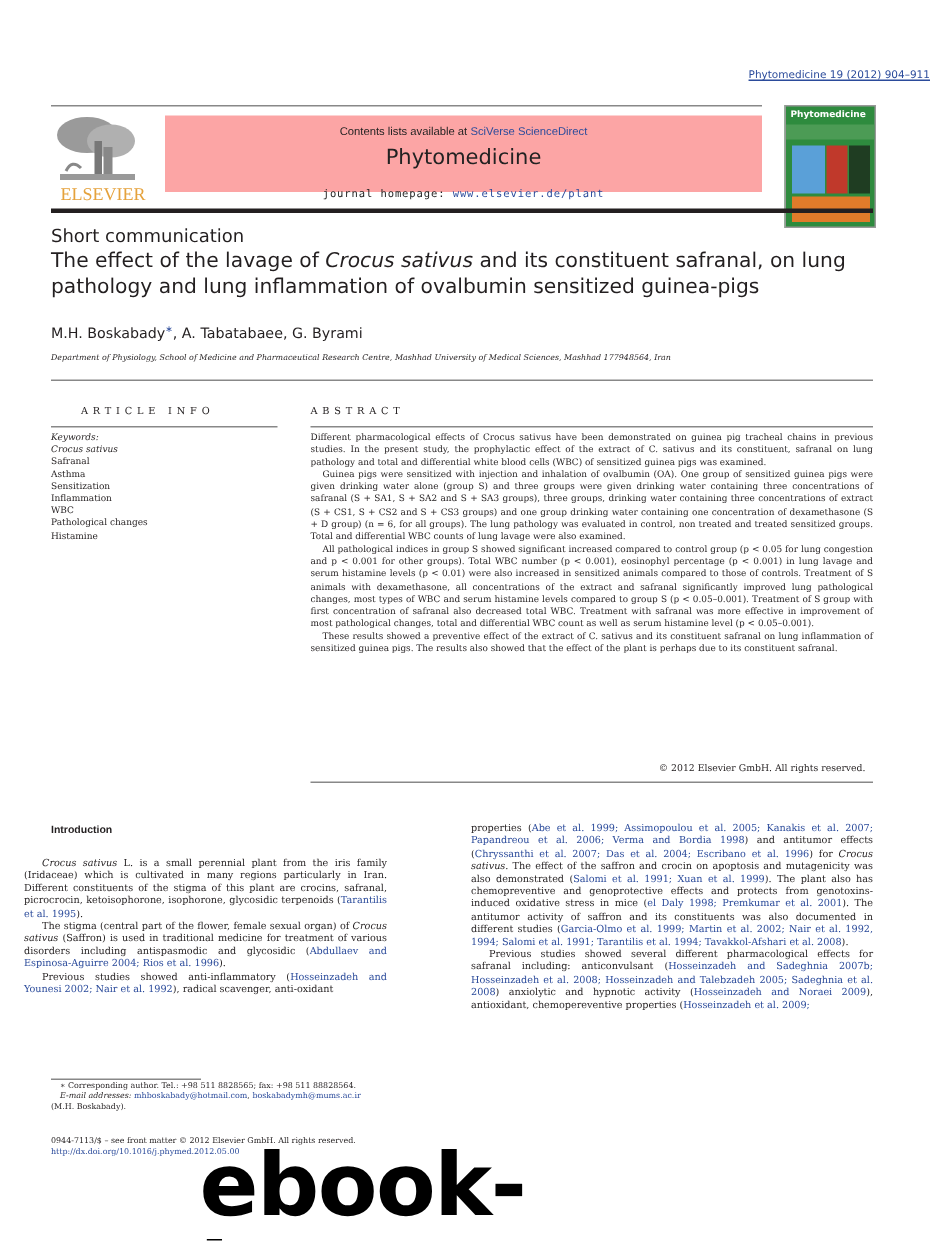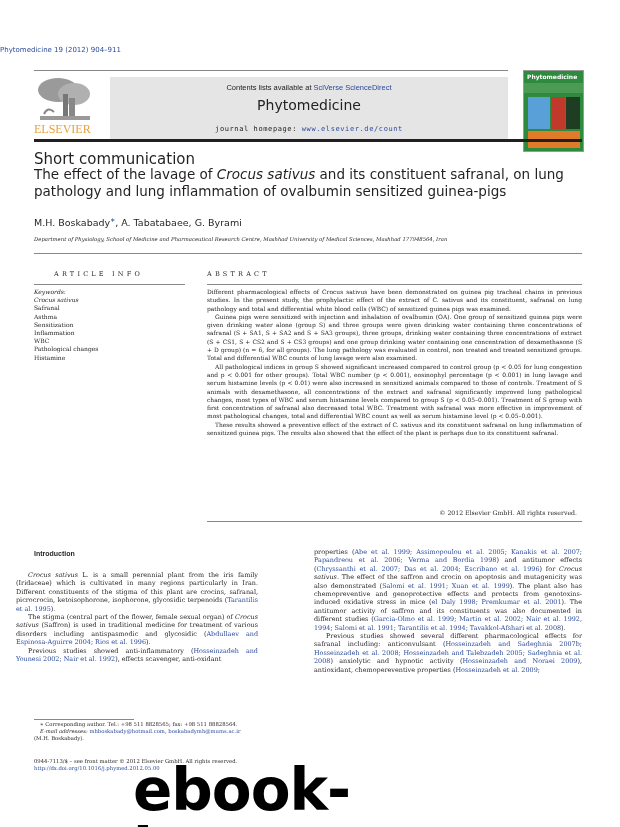--- a/index.html
+++ b/index.html
@@ -1,43 +1,43 @@
 <!DOCTYPE html>
 <html><head>
 <meta charset="utf-8">
 <style>
   html, body { margin: 0; padding: 0; background: #ffffff; }
   body { width: 620px; height: 827px; position: relative; overflow: hidden; font-family: "DejaVu Serif", serif; color: #231f20; }
   .abs { position: absolute; }
 
-  .citation { left: 0; width: 620px; top: 46px; text-align: left; font-size: 7px; color: #2b4b9b; font-family: "DejaVu Sans", sans-serif; }
+  .citation { left: 0; width: 620px; top: 46px; text-align: right; font-size: 7px; color: #2b4b9b; font-family: "DejaVu Sans", sans-serif; text-decoration: underline; }
 
   .top-rule { left: 34px; top: 70px; width: 474px; height: 1px; background: #888; }
   .logo { left: 34px; top: 72px; width: 63px; height: 66px; }
   .logo-tree { position: absolute; left: 2px; top: 4px; width: 58px; height: 46px; }
-  .logo-text { position: absolute; left: 0; top: 50px; width: 63px; text-align: left; font-family: "Liberation Serif", serif; font-size: 12px; color: #e5a23c; letter-spacing: 0px; }
+  .logo-text { position: absolute; left: 0; top: 50px; width: 63px; text-align: right; font-family: "Liberation Serif", serif; font-size: 12px; color: #e5a23c; letter-spacing: 0px; }
 
-  .masthead { left: 110px; top: 77px; width: 398px; height: 64px; background: #e5e5e5; }
+  .masthead { left: 110px; top: 77px; width: 398px; height: 51px; background: #fca5a5; }
   .contents-line { position: absolute; left: 0; width: 100%; top: 6px; text-align: center; font-family: "Liberation Sans", sans-serif; font-size: 7.5px; color: #222; }
   .contents-line .link { color: #2b4b9b; }
   .journal-name { position: absolute; left: 0; width: 100%; top: 20px; text-align: center; font-family: "DejaVu Sans", sans-serif; font-size: 14px; color: #222; }
   .homepage { position: absolute; left: 0; width: 100%; top: 48px; text-align: center; font-family: "DejaVu Sans Mono", monospace; font-size: 7px; letter-spacing: 0.6px; color: #222; }
   .homepage .link { color: #2b4b9b; }
 
   .cover { left: 523px; top: 70px; width: 59px; height: 80px; background: #2e8b3e; border: 1px solid #999; overflow: hidden; }
   .cover-title { position: absolute; left: 3px; top: 2px; font-family: "DejaVu Sans", sans-serif; font-size: 6px; font-weight: bold; color: #fff; }
   .cover-band { position: absolute; left: 0; top: 12px; width: 59px; height: 10px; background: #4c9b55; }
   .cover-img1 { position: absolute; left: 4px; top: 26px; width: 22px; height: 32px; background: #5aa0d8; }
   .cover-img2 { position: absolute; left: 27px; top: 26px; width: 14px; height: 32px; background: #c0392b; }
   .cover-img3 { position: absolute; left: 42px; top: 26px; width: 14px; height: 32px; background: #1f3d22; }
   .cover-img4 { position: absolute; left: 4px; top: 60px; width: 52px; height: 17px; background: #e07b2a; }
 
   .thick-rule { left: 34px; top: 139px; width: 548px; height: 3px; background: #231f20; }
 
-  .article-type { left: 34px; top: 150px; font-family: "DejaVu Sans", sans-serif; font-size: 15px; color: #231f20; }
+  .article-type { left: 34px; top: 150px; font-family: "DejaVu Sans", sans-serif; font-size: 12px; color: #231f20; }
   .title { left: 34px; top: 166px; width: 550px; font-family: "DejaVu Sans", sans-serif; font-size: 13.5px; line-height: 17px; color: #231f20; }
   .title i { font-style: italic; }
   .authors { left: 34px; top: 216px; font-family: "DejaVu Sans", sans-serif; font-size: 9.5px; color: #231f20; }
   .affil { left: 34px; top: 236px; font-family: "DejaVu Serif", serif; font-style: italic; font-size: 5.3px; color: #231f20; }
   .affil-rule { left: 34px; top: 253px; width: 548px; height: 1px; background: #888; }
 
   .ai-head { left: 34px; top: 270px; font-family: "DejaVu Serif", serif; font-size: 6.5px; letter-spacing: 3.2px; color: #231f20; margin-left: 20px; }
   .ai-rule { left: 34px; top: 284px; width: 151px; height: 1px; background: #888; }
   .kw-list { left: 34px; top: 288px; font-family: "DejaVu Serif", serif; font-size: 6px; line-height: 8.2px; color: #231f20; }
   .kw-list .kw-label { font-style: italic; }
@@ -89,21 +89,21 @@
   </svg>
   <div class="logo-text">ELSEVIER</div>
 </div>
 
 <div class="abs masthead">
   <div class="contents-line">
     <span>Contents lists available at </span><span class="link">SciVerse ScienceDirect</span>
   </div>
   <div class="journal-name">Phytomedicine</div>
   <div class="homepage">
-    <span>journal homepage: </span><span class="link">www.elsevier.de/count</span>
+    <span>journal homepage: </span><span class="link">www.elsevier.de/plant</span>
   </div>
 </div>
 
 <div class="abs cover">
   <div class="cover-title">Phytomedicine</div>
   <div class="cover-band"></div>
   <div class="cover-img1"></div>
   <div class="cover-img2"></div>
   <div class="cover-img3"></div>
   <div class="cover-img4"></div>
@@ -142,21 +142,21 @@
   <p>These results showed a preventive effect of the extract of C. sativus and its constituent safranal on lung inflammation of sensitized guinea pigs. The results also showed that the effect of the plant is perhaps due to its constituent safranal.</p>
 </div>
 <div class="abs copyright">© 2012 Elsevier GmbH. All rights reserved.</div>
 <div class="abs ab-bottom-rule"></div>
 
 <div class="abs intro-head">Introduction</div>
 
 <div class="abs col left-col">
   <p><i>Crocus sativus</i><span> L. is a small perennial plant from the iris family (Iridaceae) which is cultivated in many regions particularly in Iran. Different constituents of the stigma of this plant are crocins, safranal, picrocrocin, ketoisophorone, isophorone, glycosidic terpenoids (</span><span class="ref">Tarantilis et al. 1995</span><span>).</span></p>
   <p><span>The stigma (central part of the flower, female sexual organ) of </span><i>Crocus sativus</i><span> (Saffron) is used in traditional medicine for treatment of various disorders including antispasmodic and glycosidic (</span><span class="ref">Abdullaev and Espinosa-Aguirre 2004; Rios et al. 1996</span><span>).</span></p>
-  <p><span>Previous studies showed anti-inflammatory (</span><span class="ref">Hosseinzadeh and Younesi 2002; Nair et al. 1992</span><span>), effects scavenger, anti-oxidant</span></p>
+  <p><span>Previous studies showed anti-inflammatory (</span><span class="ref">Hosseinzadeh and Younesi 2002; Nair et al. 1992</span><span>), radical scavenger, anti-oxidant</span></p>
 </div>
 
 <div class="abs col right-col">
   <p style="text-indent:0"><span>properties (</span><span class="ref">Abe et al. 1999; Assimopoulou et al. 2005; Kanakis et al. 2007; Papandreou et al. 2006; Verma and Bordia 1998</span><span>) and antitumor effects (</span><span class="ref">Chryssanthi et al. 2007; Das et al. 2004; Escribano et al. 1996</span><span>) for </span><i>Crocus sativus</i><span>. The effect of the saffron and crocin on apoptosis and mutagenicity was also demonstrated (</span><span class="ref">Salomi et al. 1991; Xuan et al. 1999</span><span>). The plant also has chemopreventive and genoprotective effects and protects from genotoxins-induced oxidative stress in mice (</span><span class="ref">el Daly 1998; Premkumar et al. 2001</span><span>). The antitumor activity of saffron and its constituents was also documented in different studies (</span><span class="ref">Garcia-Olmo et al. 1999; Martin et al. 2002; Nair et al. 1992, 1994; Salomi et al. 1991; Tarantilis et al. 1994; Tavakkol-Afshari et al. 2008</span><span>).</span></p>
   <p><span>Previous studies showed several different pharmacological effects for safranal including: anticonvulsant (</span><span class="ref">Hosseinzadeh and Sadeghnia 2007b; Hosseinzadeh et al. 2008; Hosseinzadeh and Talebzadeh 2005; Sadeghnia et al. 2008</span><span>) anxiolytic and hypnotic activity (</span><span class="ref">Hosseinzadeh and Noraei 2009</span><span>), antioxidant, chemopereventive properties (</span><span class="ref">Hosseinzadeh et al. 2009;</span></p>
 </div>
 
 <div class="abs fn-rule"></div>
 <div class="abs footnote">
   <p class="indent">∗ Corresponding author. Tel.: +98 511 8828565; fax: +98 511 88828564.</p>

